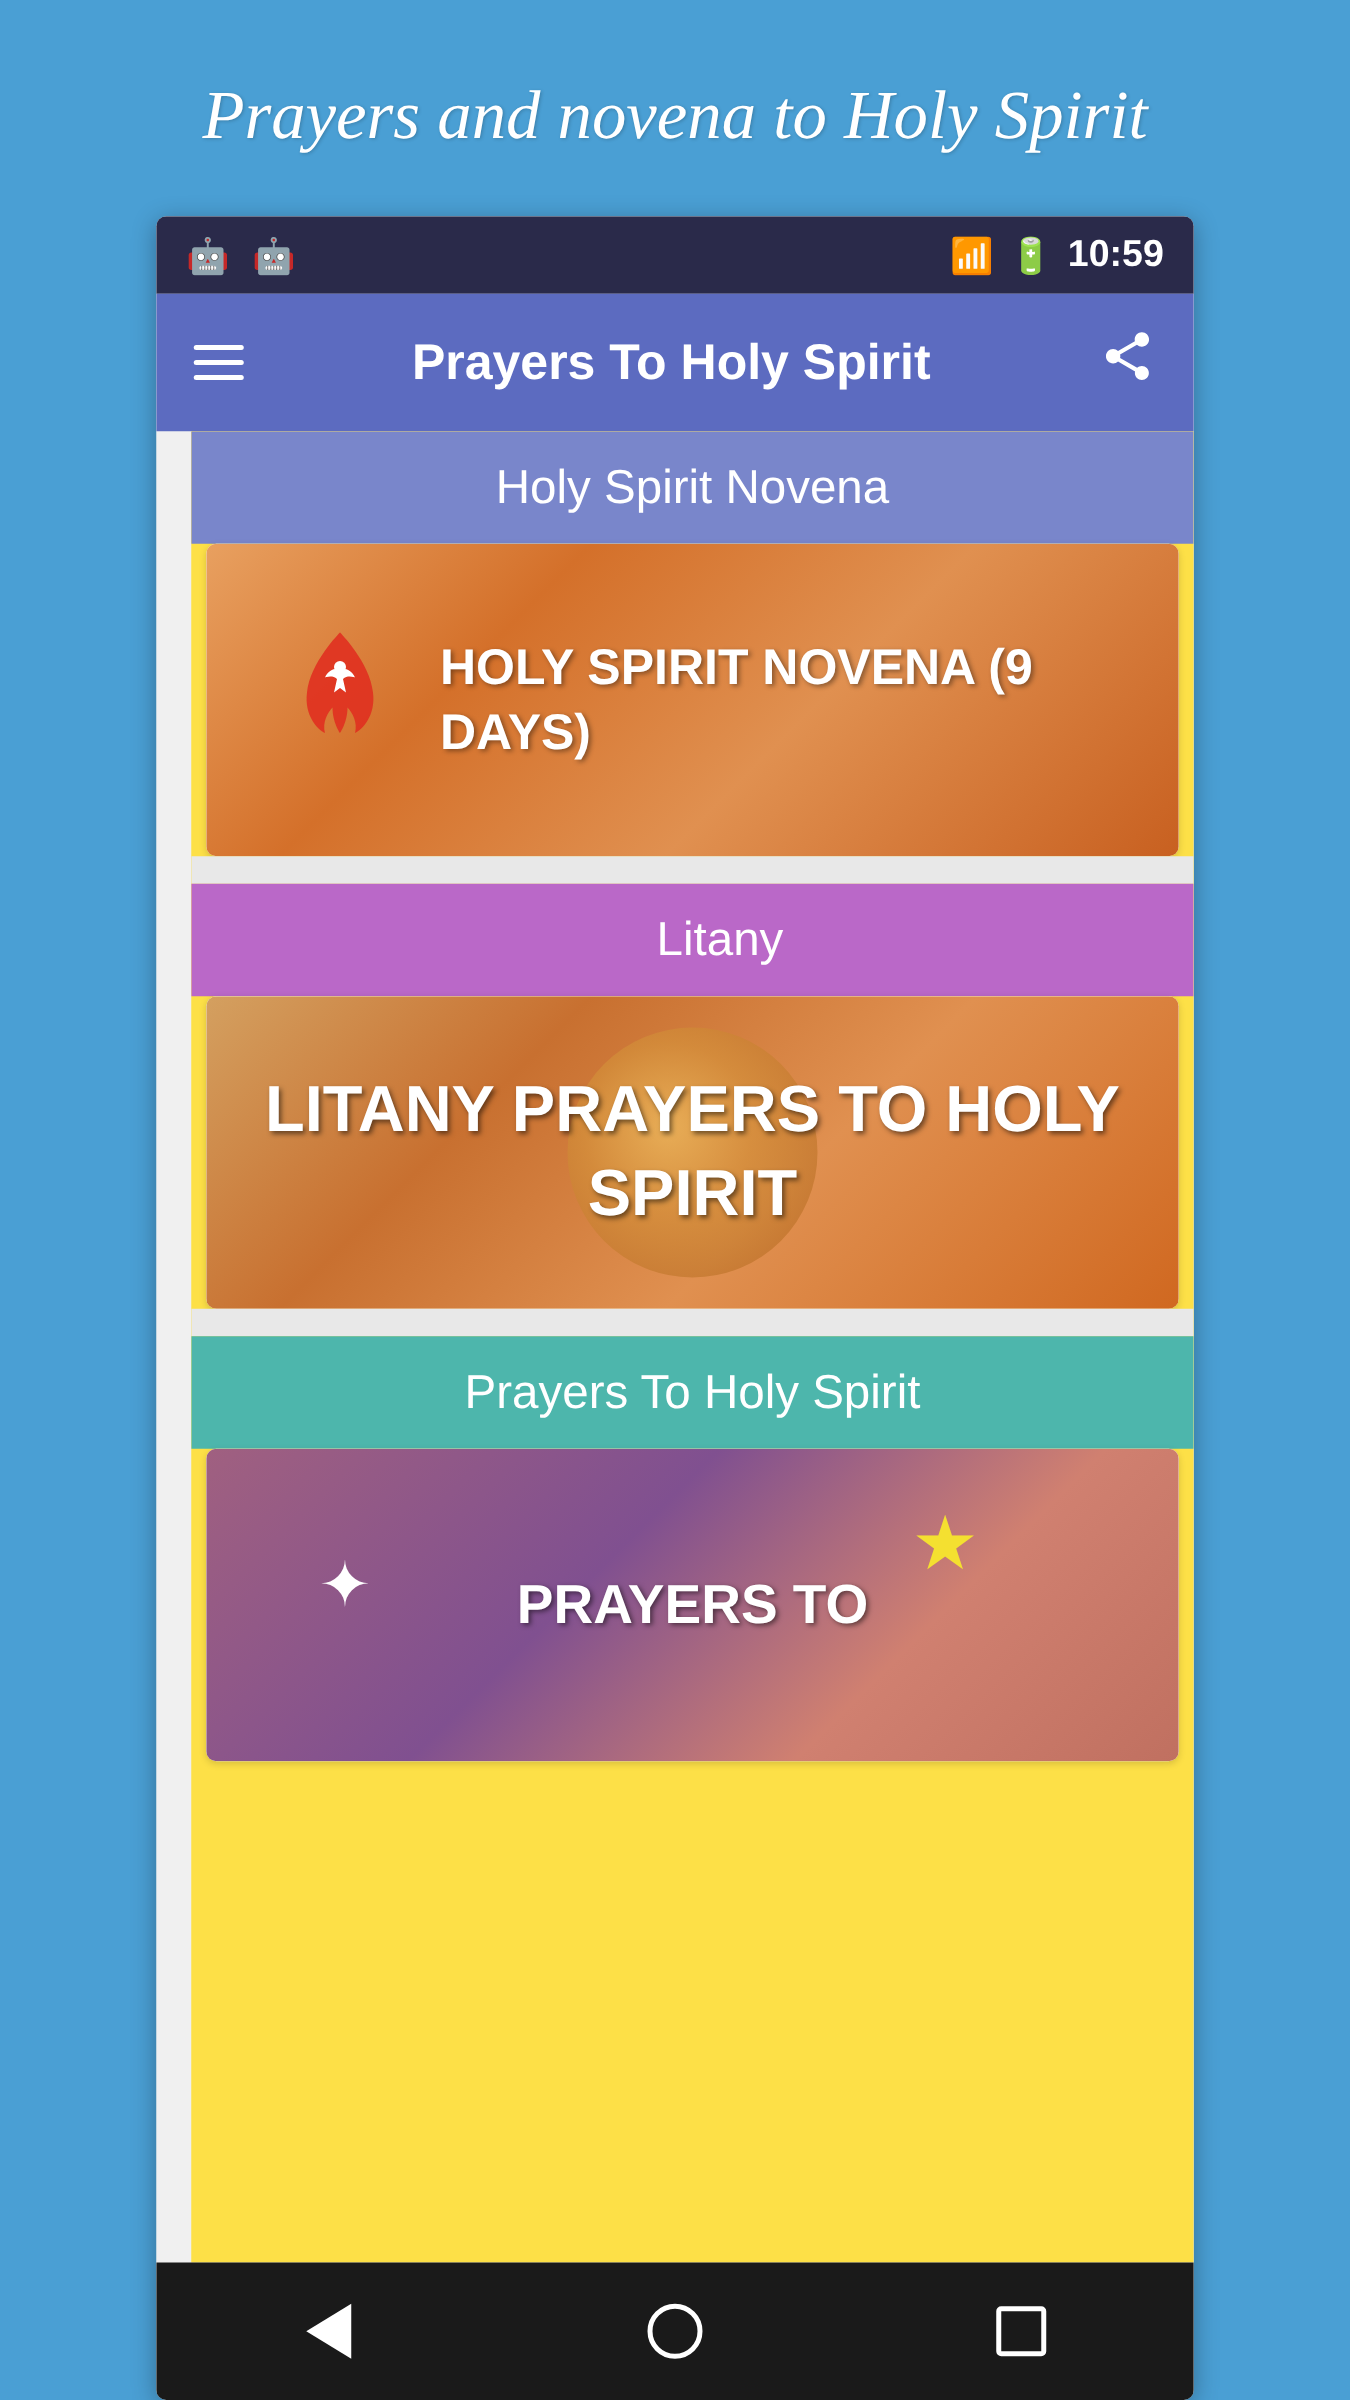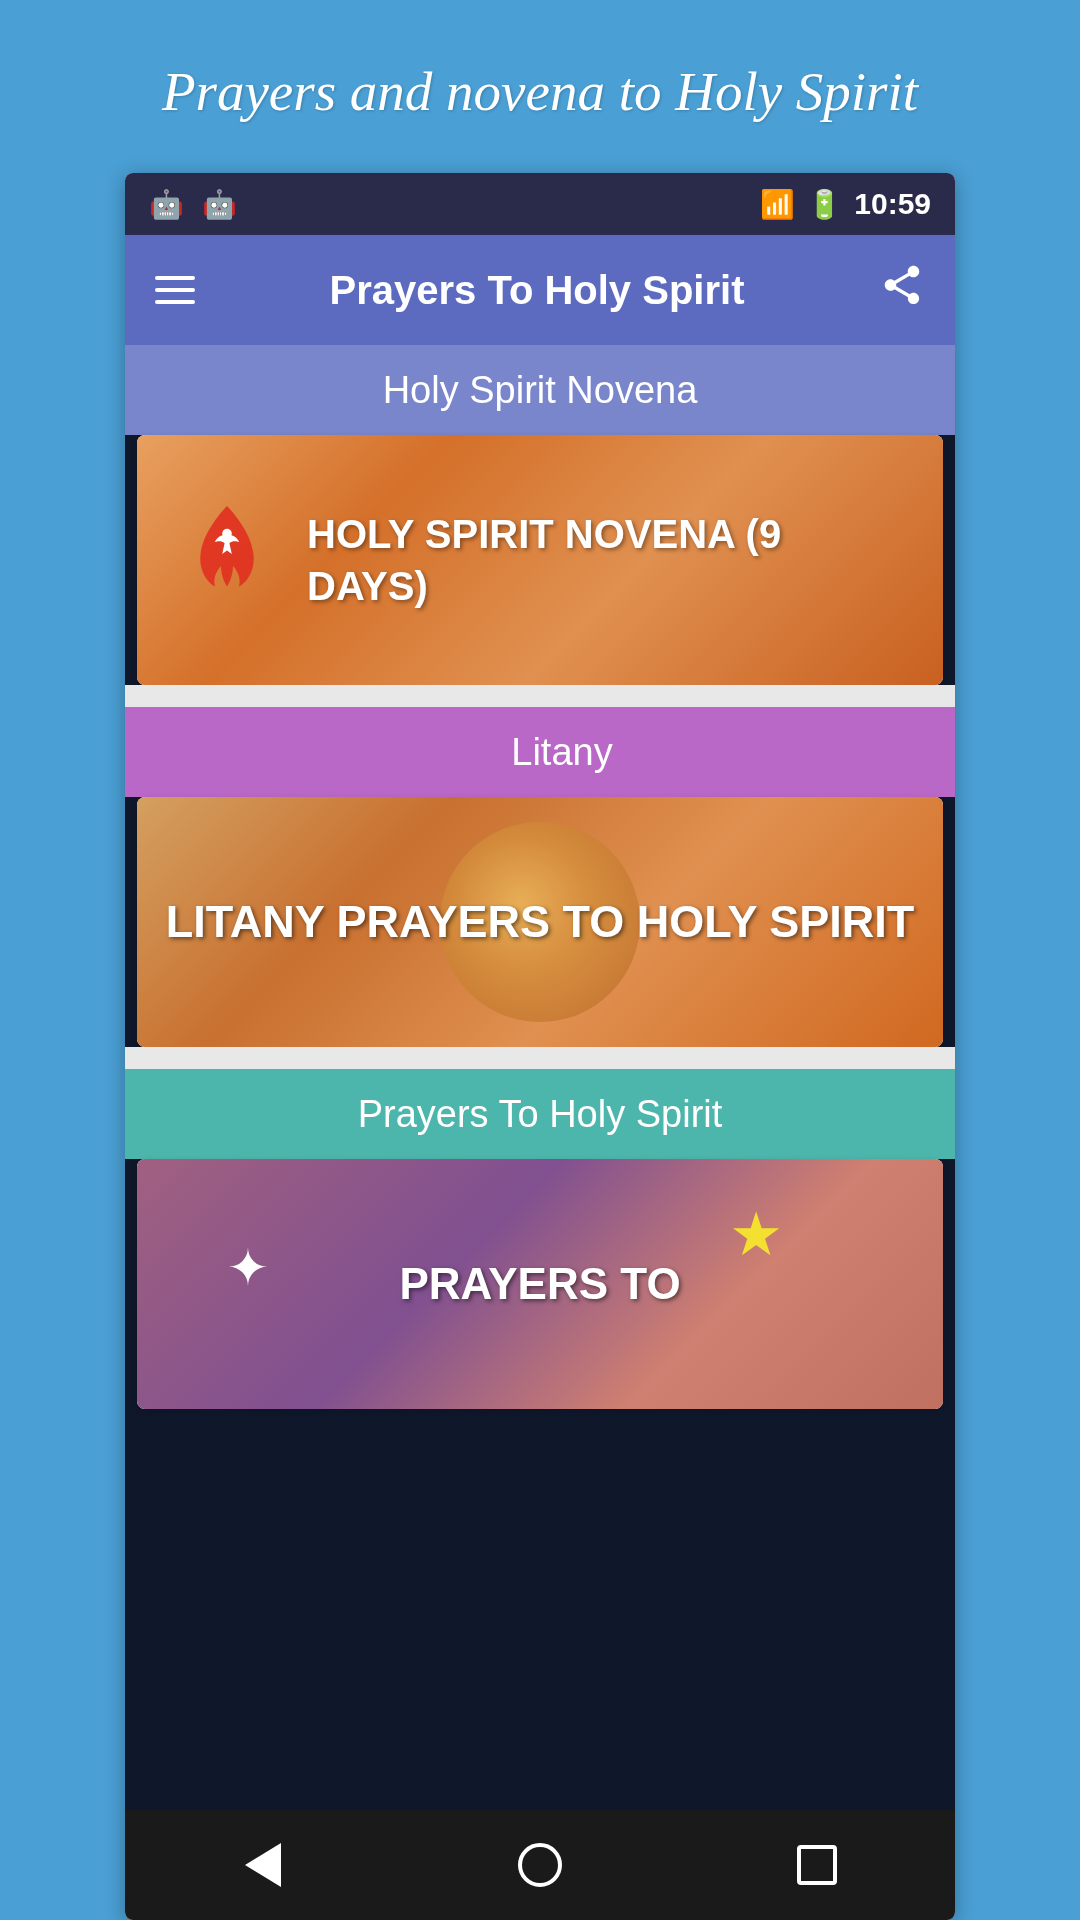--- a/index.html
+++ b/index.html
@@ -112,24 +112,25 @@
 
     .share-icon {
       color: white;
       font-size: 42px;
       cursor: pointer;
     }
 
     
     .content {
       flex: 1;
-      background: #0f172a;
+      background: #fde047;
       overflow: hidden;
       display: flex;
       flex-direction: column;
+      margin-left: 28px;
     }
 
     
     .section {
       margin-bottom: 0;
     }
 
     .section-header {
       height: 90px;
       display: flex;
@@ -173,21 +174,21 @@
 
     
     .novena-bg {
       background: linear-gradient(135deg, #e8a060 0%, #d4702a 30%, #e09050 60%, #c86020 100%);
     }
 
     .novena-content {
       display: flex;
       align-items: center;
       gap: 30px;
-      padding: 0 40px;
+      padding: 0 57px;
     }
 
     .flame-icon {
       width: 100px;
       height: 120px;
       flex-shrink: 0;
     }
 
     .novena-text {
       color: white;
@@ -199,21 +200,21 @@
       text-shadow: 2px 2px 4px rgba(0,0,0,0.4);
     }
 
     
     .litany-bg {
       background: linear-gradient(135deg, #d4a060 0%, #c87030 30%, #e09050 60%, #d06820 100%);
     }
 
     .litany-text {
       color: white;
-      font-size: 45px;
+      font-size: 52px;
       font-weight: bold;
       text-transform: uppercase;
       text-align: center;
       line-height: 1.3;
       text-shadow: 2px 2px 4px rgba(0,0,0,0.5);
     }
 
     .moon-shape {
       position: absolute;
       left: 50%;

